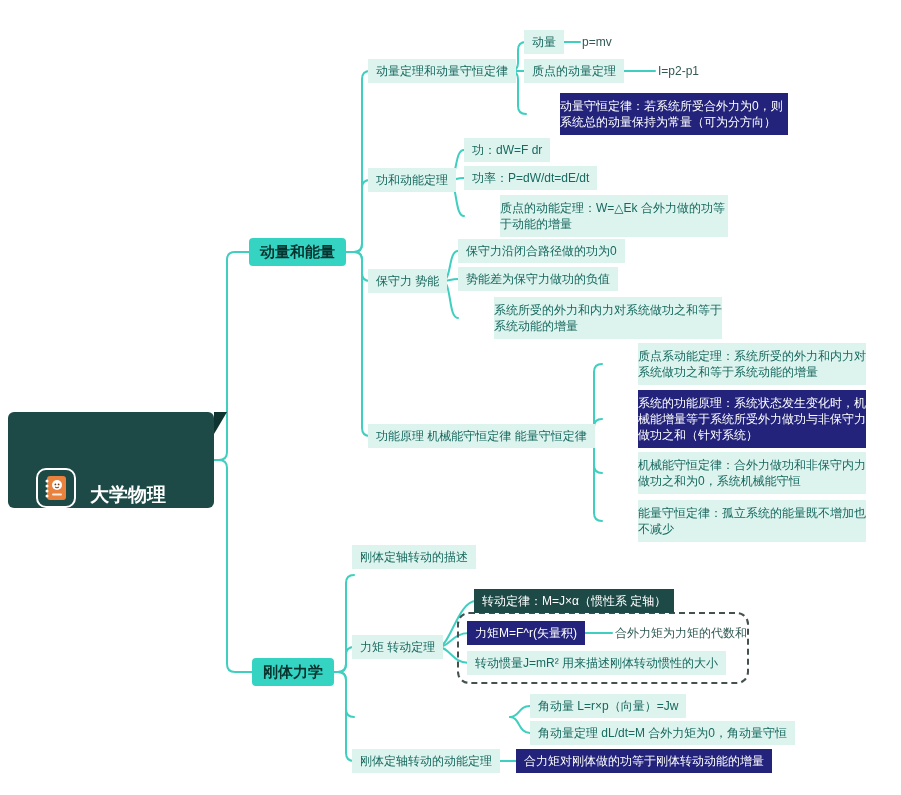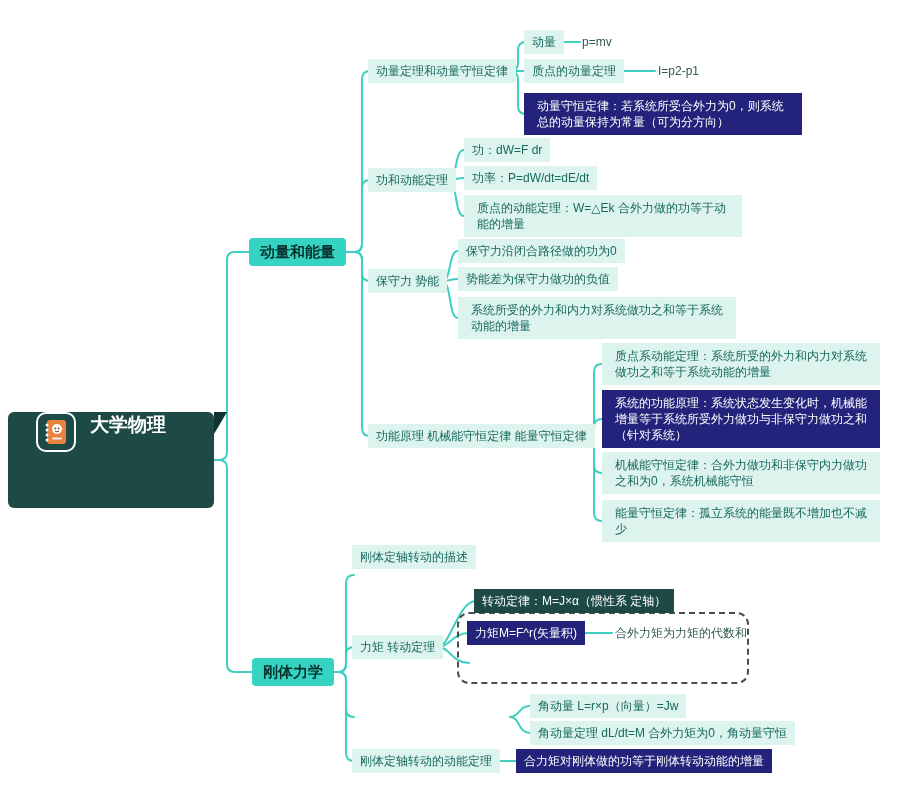--- a/index.html
+++ b/index.html
@@ -6,21 +6,21 @@
   body { font-family:"Liberation Sans","DejaVu Sans",sans-serif; }
   .canvas { position:relative; width:901px; height:795px; background:#ffffff; overflow:hidden; }
   svg.links { position:absolute; left:0; top:0; }
 
   .node {
     position:absolute; box-sizing:border-box;
     font-size:12px; line-height:16px; padding:4px 8px;
     border-radius:0; background:#DDF3EE; color:#17695F;
     white-space:nowrap;
   }
-  .node.wide { white-space:normal; width:278px; padding:5px 13px; }
+  .node.wide { white-space:normal; width:228px; padding:5px 0;margin-left:36px; }
   .node.navy { background:#23237C; color:#ffffff; }
   .node.darkteal { background:#1D4A46; color:#ffffff;text-align:center; }
 
   .label {
     position:absolute; font-size:12px; line-height:16px;
     color:#315A54; white-space:nowrap;
   }
 
   .branch {
     position:absolute; box-sizing:border-box;
@@ -30,21 +30,21 @@
   }
 
   .group-box {
     position:absolute; border:2px dashed #44514F; border-radius:12px;
     background:transparent; box-sizing:border-box;
   }
 
   .root {
     position:absolute; left:8px; top:412px; width:206px; height:96px;
     background:#1D4A46; border-radius:6px; box-sizing:border-box;
-    display:flex; align-items:flex-start; gap:14px; padding-left:28px;
+    display:flex; align-items:flex-end; gap:14px; padding-left:28px;
     color:#ffffff; font-size:19px; font-weight:bold;
   }
   .root .fold {
     position:absolute; top:0; right:-13px; width:0; height:0;
     border-top:22px solid #0E3330; border-right:13px solid transparent;
   }
   .icon-frame {
     width:40px; height:40px; border:2px solid #ffffff; border-radius:10px;
     box-sizing:border-box; display:flex; align-items:center; justify-content:center;
     flex:0 0 auto;
@@ -149,20 +149,21 @@
   <div class="node wide navy" style="left:602px;top:390px">系统的功能原理：系统状态发生变化时，机械能增量等于系统所受外力做功与非保守力做功之和（针对系统）</div>
   <div class="node wide" style="left:602px;top:452px">机械能守恒定律：合外力做功和非保守内力做功之和为0，系统机械能守恒</div>
   <div class="node wide" style="left:602px;top:500px">能量守恒定律：孤立系统的能量既不增加也不减少</div>
 
   <div class="node" style="left:352px;top:545px">刚体定轴转动的描述</div>
 
   <div class="node" style="left:352px;top:635px">力矩 转动定理</div>
   <div class="node darkteal" style="left:474px;top:589px">转动定律：M=J×α（惯性系 定轴）</div>
   <div class="node navy" style="left:467px;top:621px">力矩M=F^r(矢量积)</div>
   <div class="label" style="left:615px;top:625px">合外力矩为力矩的代数和</div>
+  <div class="node" style="left:467px;top:651px">转动惯量J=mR² 用来描述刚体转动惯性的大小</div>
 
   <div class="node" style="left:530px;top:694px">角动量 L=r×p（向量）=Jw</div>
   <div class="node" style="left:530px;top:721px">角动量定理 dL/dt=M 合外力矩为0，角动量守恒</div>
 
   <div class="node" style="left:352px;top:749px">刚体定轴转动的动能定理</div>
   <div class="node navy" style="left:516px;top:749px">合力矩对刚体做的功等于刚体转动动能的增量</div>
 
 </div>
 
 </body></html>

